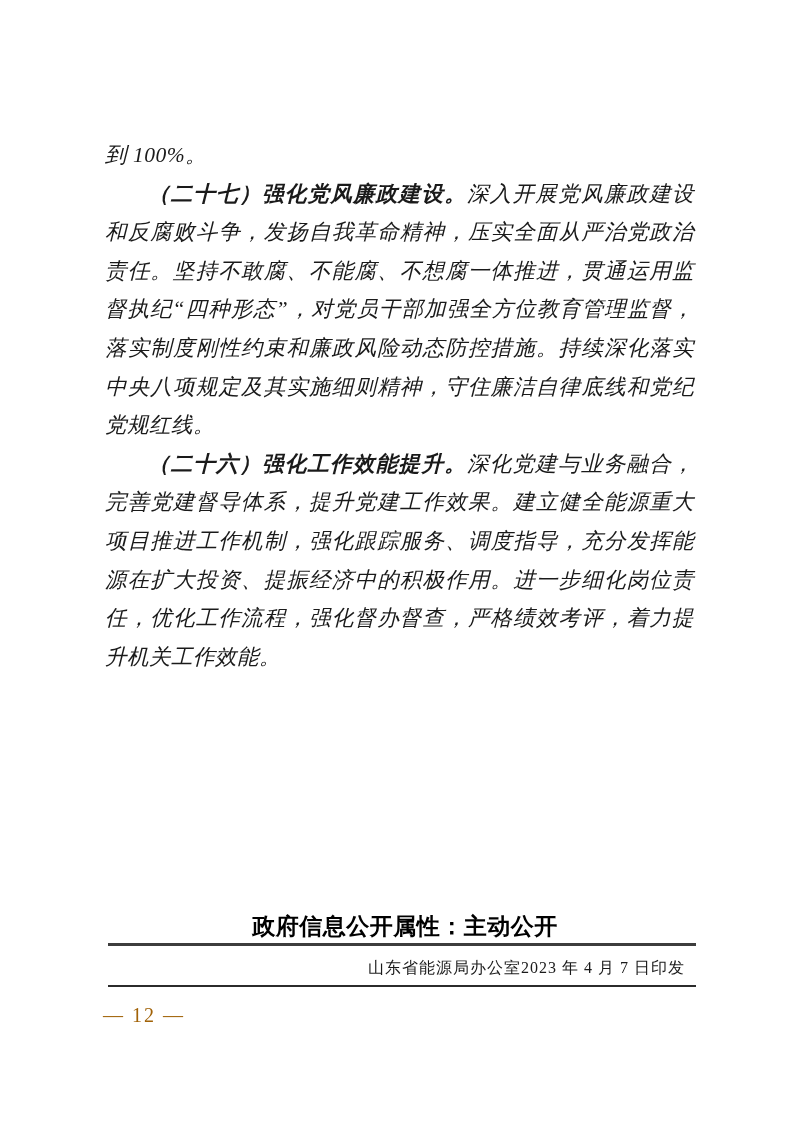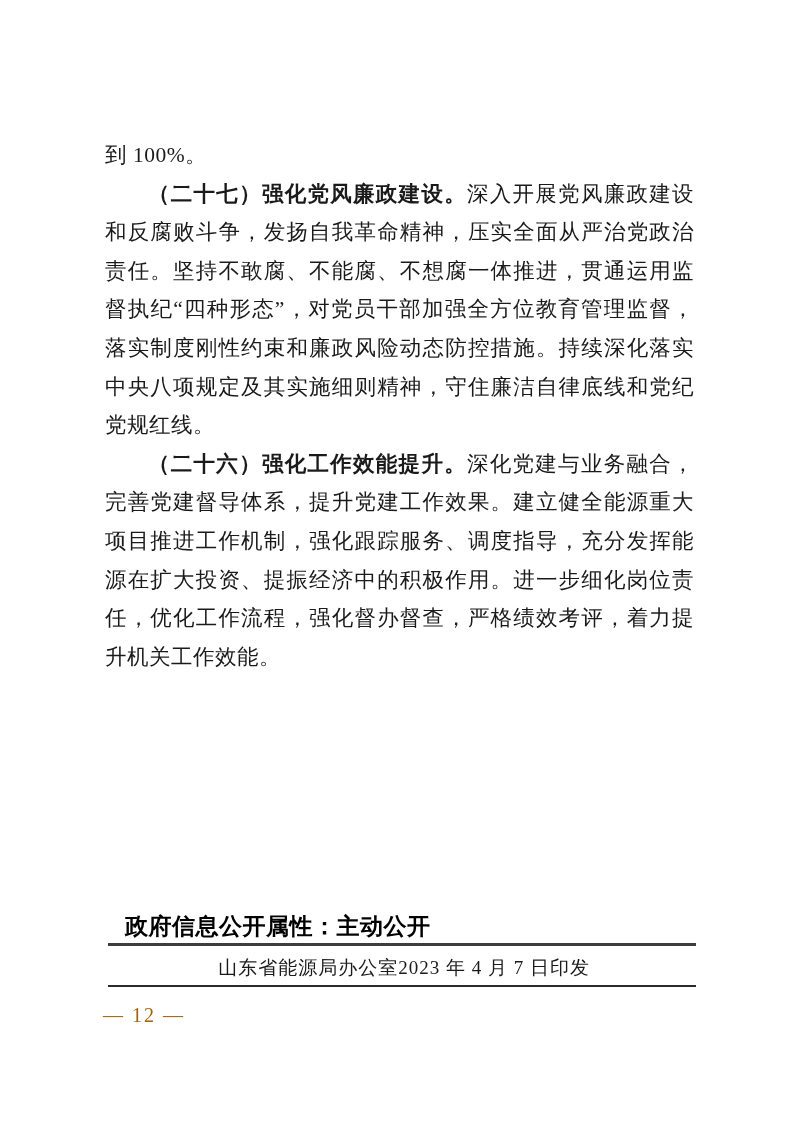--- a/index.html
+++ b/index.html
@@ -18,20 +18,21 @@
   }
   .doc-body {
     position: absolute;
     left: 105px;
     top: 136px;
     width: 589px;
     font-size: 21.5px;
     line-height: 38.6px;
     text-align: justify;
     letter-spacing: 0.5px;
+    font-style: italic;
   }
   .doc-body p {
     margin: 0;
     padding: 0;
   }
   .doc-body p.indent {
     text-indent: 2em;
   }
   .para-head {
     font-weight: bold;
@@ -40,20 +41,21 @@
     position: absolute;
     left: 125px;
     top: 911px;
     width: 560px;
     font-family: "Liberation Sans", sans-serif;
     font-weight: bold;
     font-size: 23px;
     line-height: 30px;
     color: #000000;
     letter-spacing: 0.5px;
+    text-align: center;
   }
   .rule {
     position: absolute;
     left: 108px;
     width: 588px;
   }
   .rule-thick {
     top: 943px;
     height: 3px;
     background: #3d3d3d;
@@ -62,23 +64,23 @@
     top: 985px;
     height: 2px;
     background: #2b2b2b;
   }
   .footer-issuer-row {
     position: absolute;
     left: 123px;
     top: 954px;
     width: 562px;
     display: flex;
-    justify-content: center;
+    justify-content: flex-end;
     align-items: baseline;
-    font-size: 19px;
+    font-size: 16px;
     line-height: 28px;
     color: #1a1a1a;
     letter-spacing: 1px;
   }
   .page-number {
     position: absolute;
     left: 103px;
     top: 1002px;
     font-size: 20px;
     line-height: 26px;

